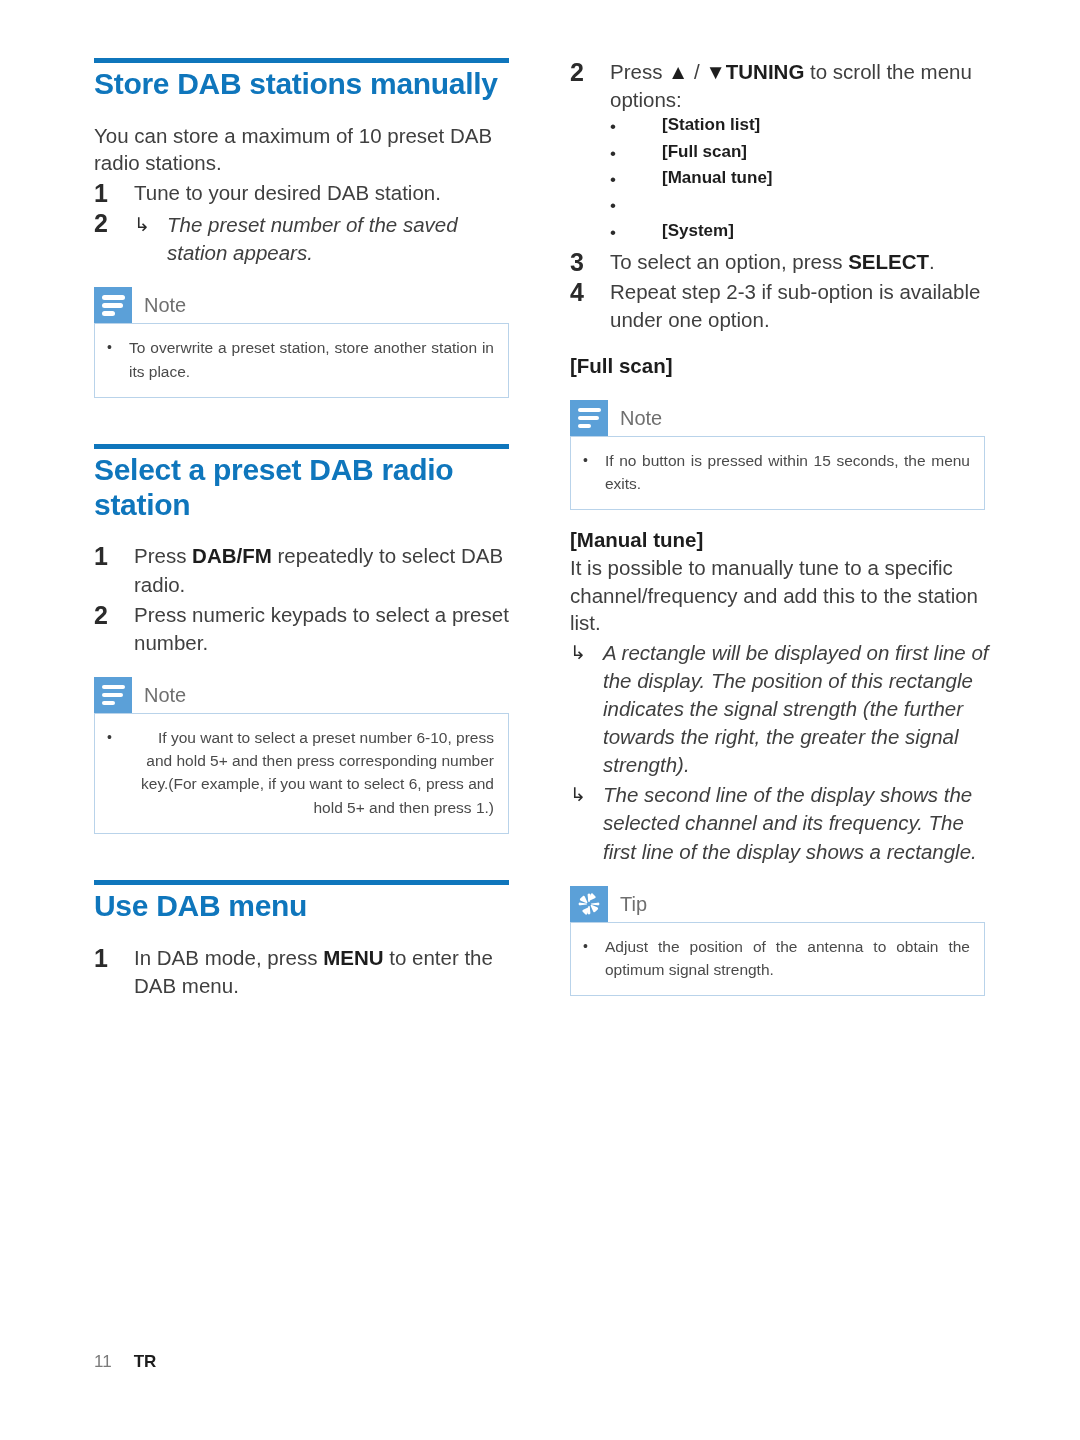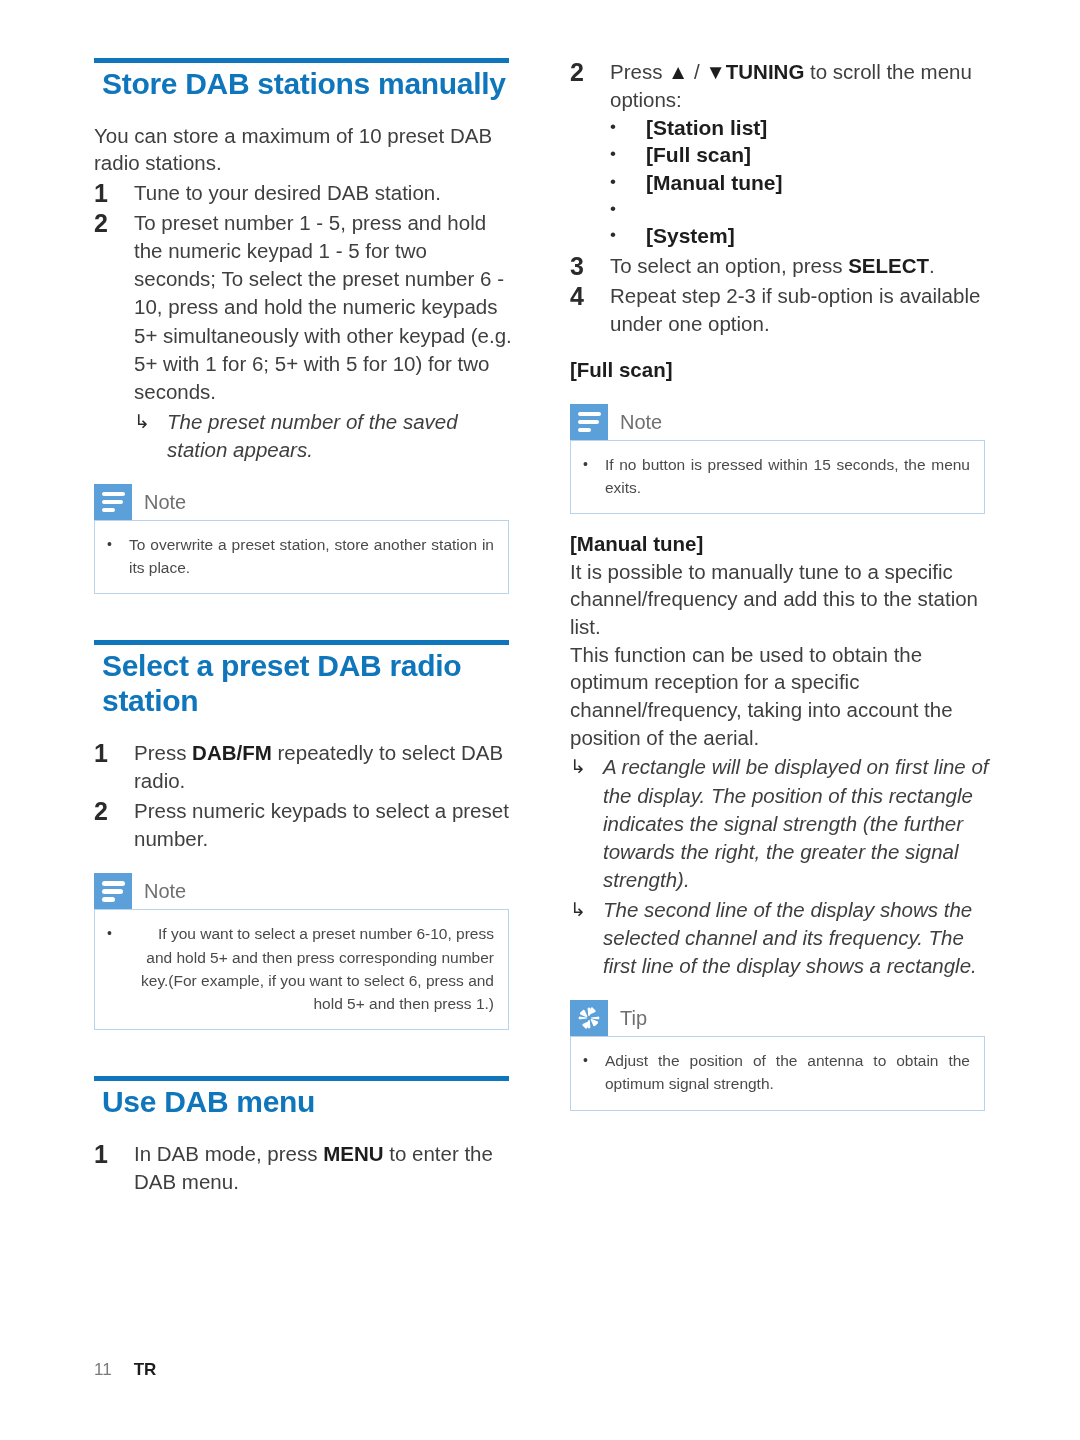--- a/index.html
+++ b/index.html
@@ -33,21 +33,21 @@
     background: #0f76bc;
     width: 415px;
     margin: 0 0 4px 0;
   }
   .sec-title {
     color: #0f76bc;
     font-size: 30px;
     font-weight: 700;
     line-height: 1.16;
     letter-spacing: -0.3px;
-    margin: 0 0 20px 8px;
+    margin: 0 0 20px 0;
     font-family: "Liberation Sans", sans-serif;
   }
   .section { margin-bottom: 30px; }
 
   
   .para {
     font-size: 20.5px;
     line-height: 1.35;
     color: #3f3f3f;
     margin: 0 0 2px 0;
@@ -105,23 +105,24 @@
     line-height: 1.28;
   }
   .opt-dot {
     flex: 0 0 36px;
     font-size: 17px;
     color: #2b2b2b;
     line-height: 1.55;
     text-align: left;
   }
   .opt-text {
-    font-size: 21px;
+    font-size: 17px;
     color: #3f3f3f;
     line-height: 1.3;
+    margin-left: 16px;
   }
   .opt-key { font-weight: 700; color: #1d1d1d; }
 
   
   .callout { margin: 20px 0 16px 0; width: 497px; }
   .callout-head {
     display: flex;
     align-items: center;
     height: 36px;
   }
@@ -193,21 +194,21 @@
     color: #1d1d1d;
     margin: 18px 0 0 0;
     line-height: 1.35;
   }
   .sub-head.tight { margin-top: 16px; }
 
   
   .footer {
     position: absolute;
     left: 94px;
-    bottom: 60px;
+    bottom: 68px;
     font-size: 17px;
     color: #4a4a4a;
     display: flex;
     align-items: baseline;
   }
   .footer-page { color: #7a7a7a; }
   .footer-lang { font-weight: 700; color: #1d1d1d; margin-left: 22px; }
   .spacer-md { height: 16px; }
 </style>
 </head>
@@ -225,21 +226,20 @@
 
       <div class="steps">
         <div class="step">
           <div class="step-num">1</div>
           <div class="step-body">Tune to your desired DAB station.</div>
         </div>
 
         <div class="step">
           <div class="step-num">2</div>
           <div class="step-body">
-            <span>To preset number 1 - 5, press and hold the numeric keypad 1 - 5 for two seconds; To select the preset number 6 - 10, press and hold the numeric keypads 5+ simultaneously with other keypad (e.g. 5+ with 1 for 6; 5+ with 5 for 10) for two seconds.</span>
             <div class="arrow-item">
               <div class="arrow-glyph">↳</div>
               <div class="arrow-text">The preset number of the saved station appears.</div>
             </div>
           </div>
         </div>
       </div>
 
       <div class="callout">
         <div class="callout-head">
@@ -376,21 +376,20 @@
       <div class="callout-body">
         <div class="callout-row">
           <div class="callout-bullet">•</div>
           <div class="callout-text">If no button is pressed within 15 seconds, the menu exits.</div>
         </div>
       </div>
     </div>
 
     <div class="sub-head tight">[Manual tune]</div>
     <p class="para para-tight">It is possible to manually tune to a specific channel/frequency and add this to the station list.</p>
-    <p class="para para-tight">This function can be used to obtain the optimum reception for a specific channel/frequency, taking into account the position of the aerial.</p>
 
     <div class="arrow-item">
       <div class="arrow-glyph">↳</div>
       <div class="arrow-text">A rectangle will be displayed on first line of the display. The position of this rectangle indicates the signal strength (the further towards the right, the greater the signal strength).</div>
     </div>
     <div class="arrow-item">
       <div class="arrow-glyph">↳</div>
       <div class="arrow-text">The second line of the display shows the selected channel and its frequency. The first line of the display shows a rectangle.</div>
     </div>
 

